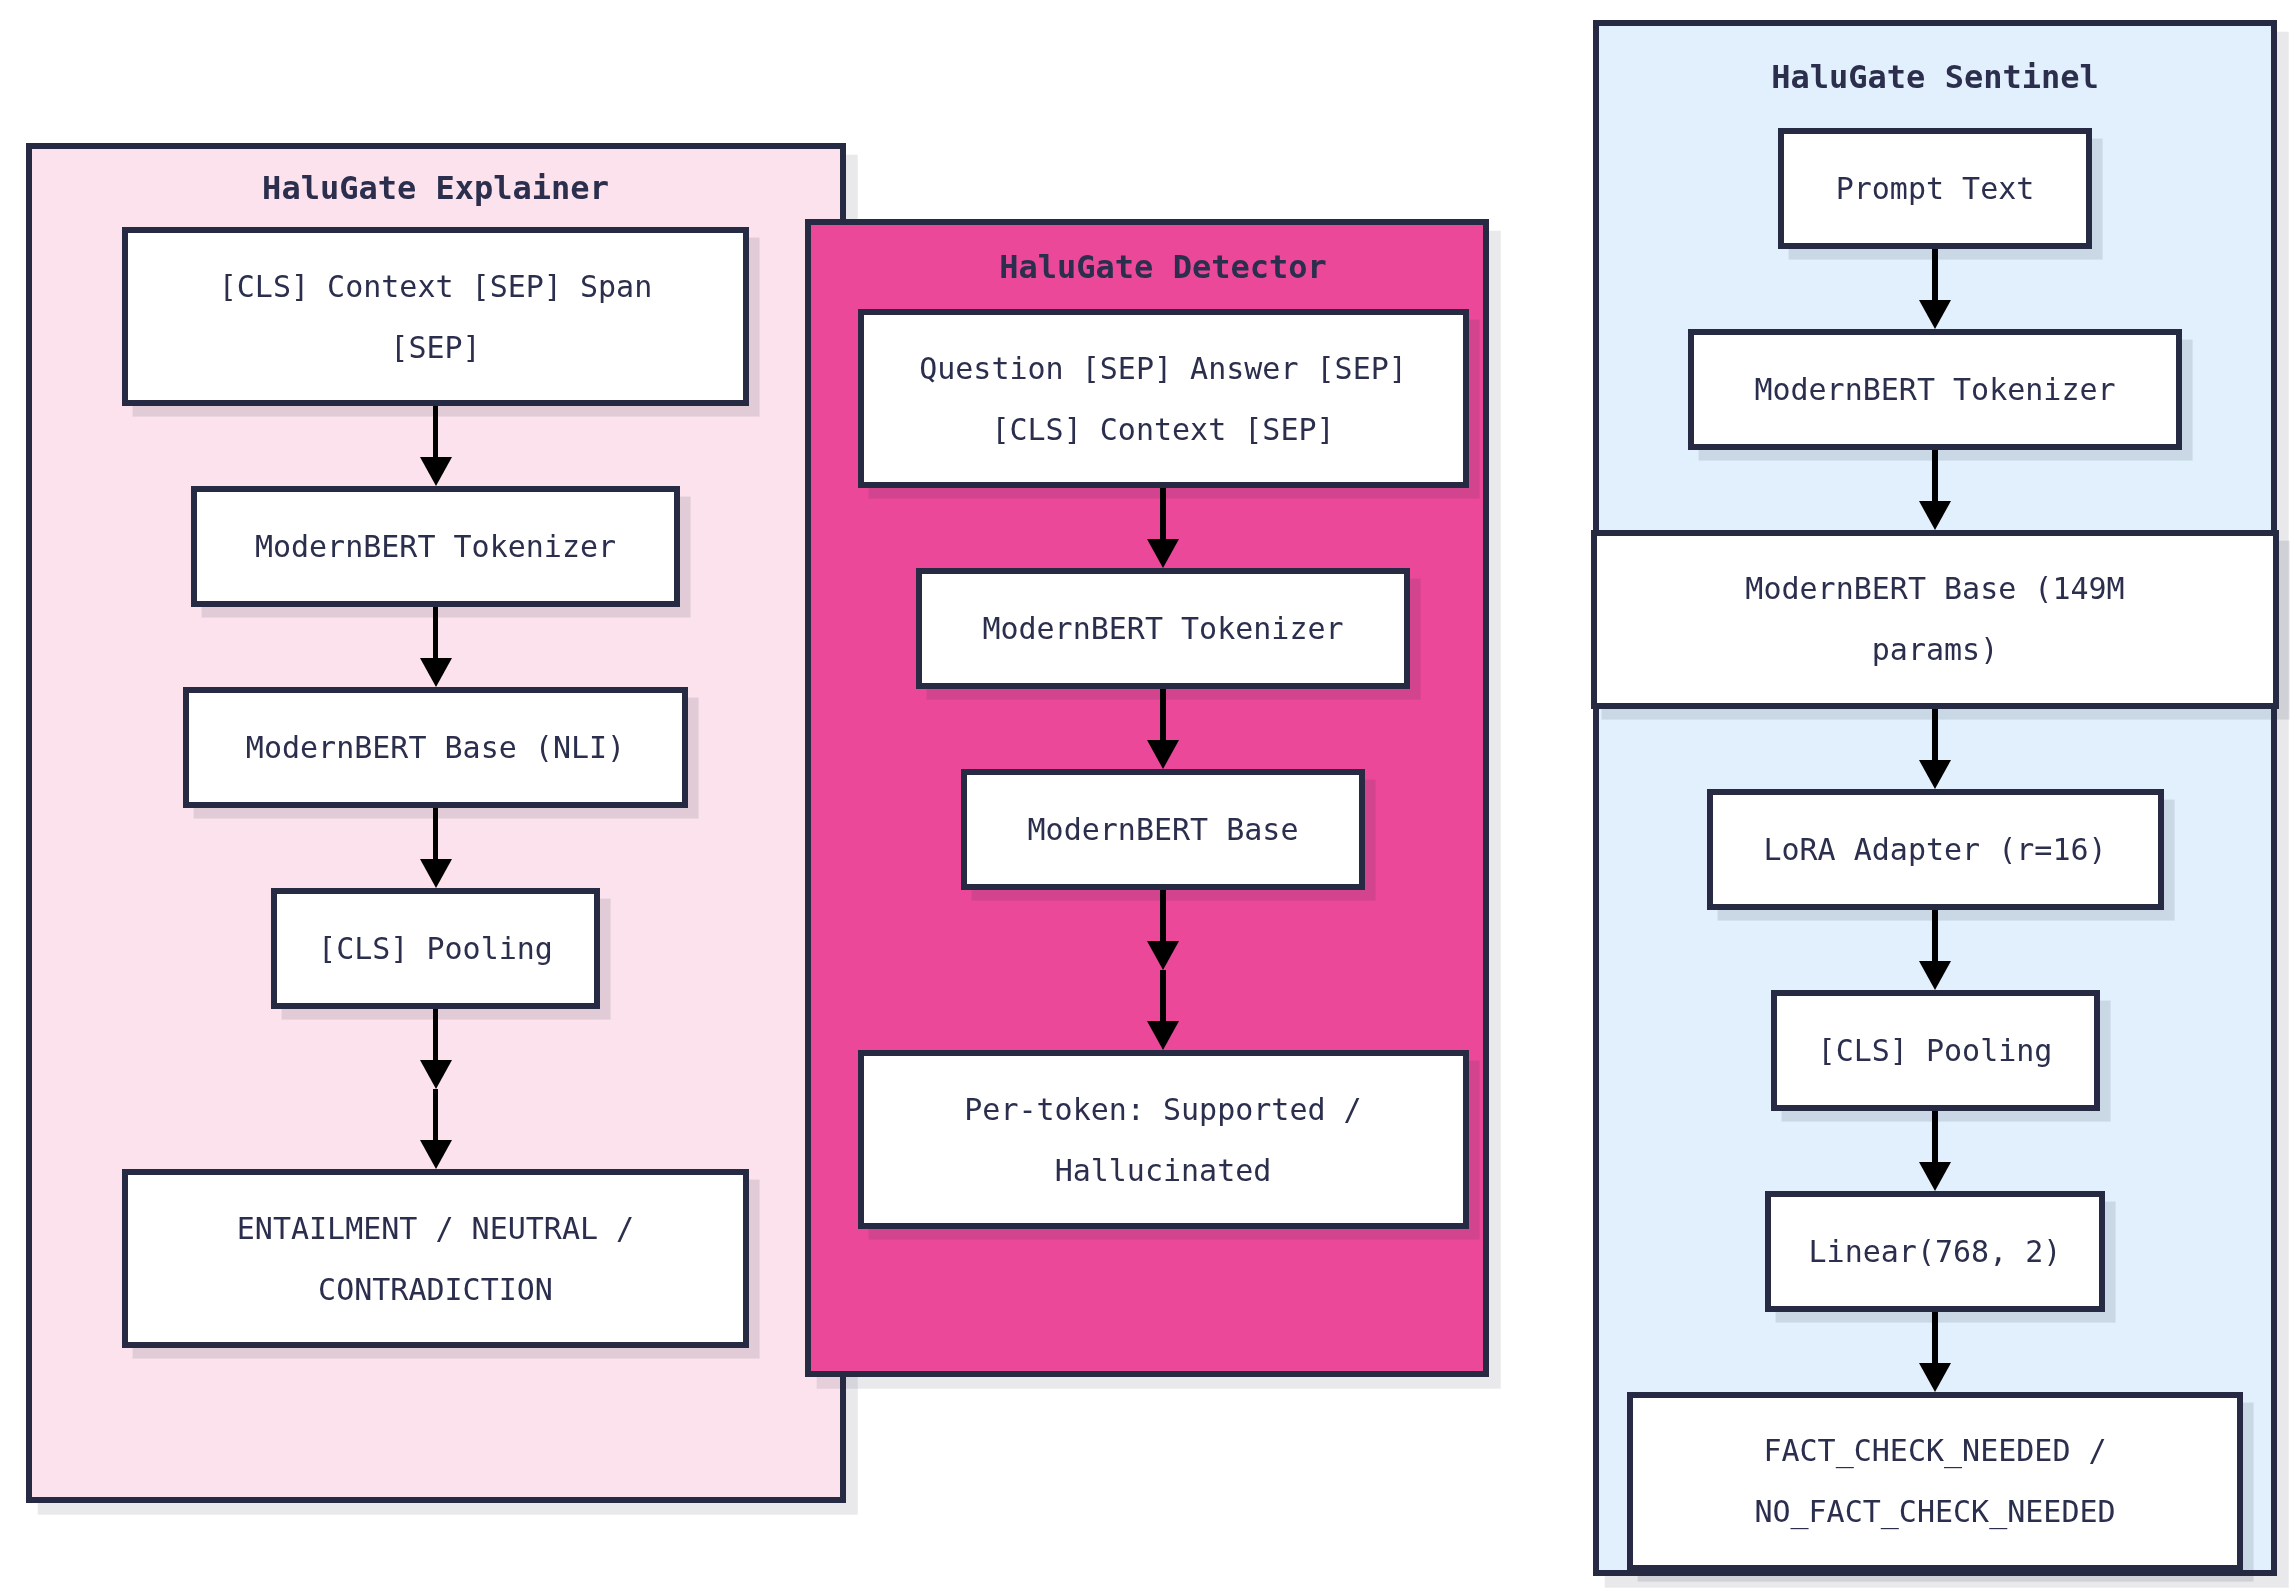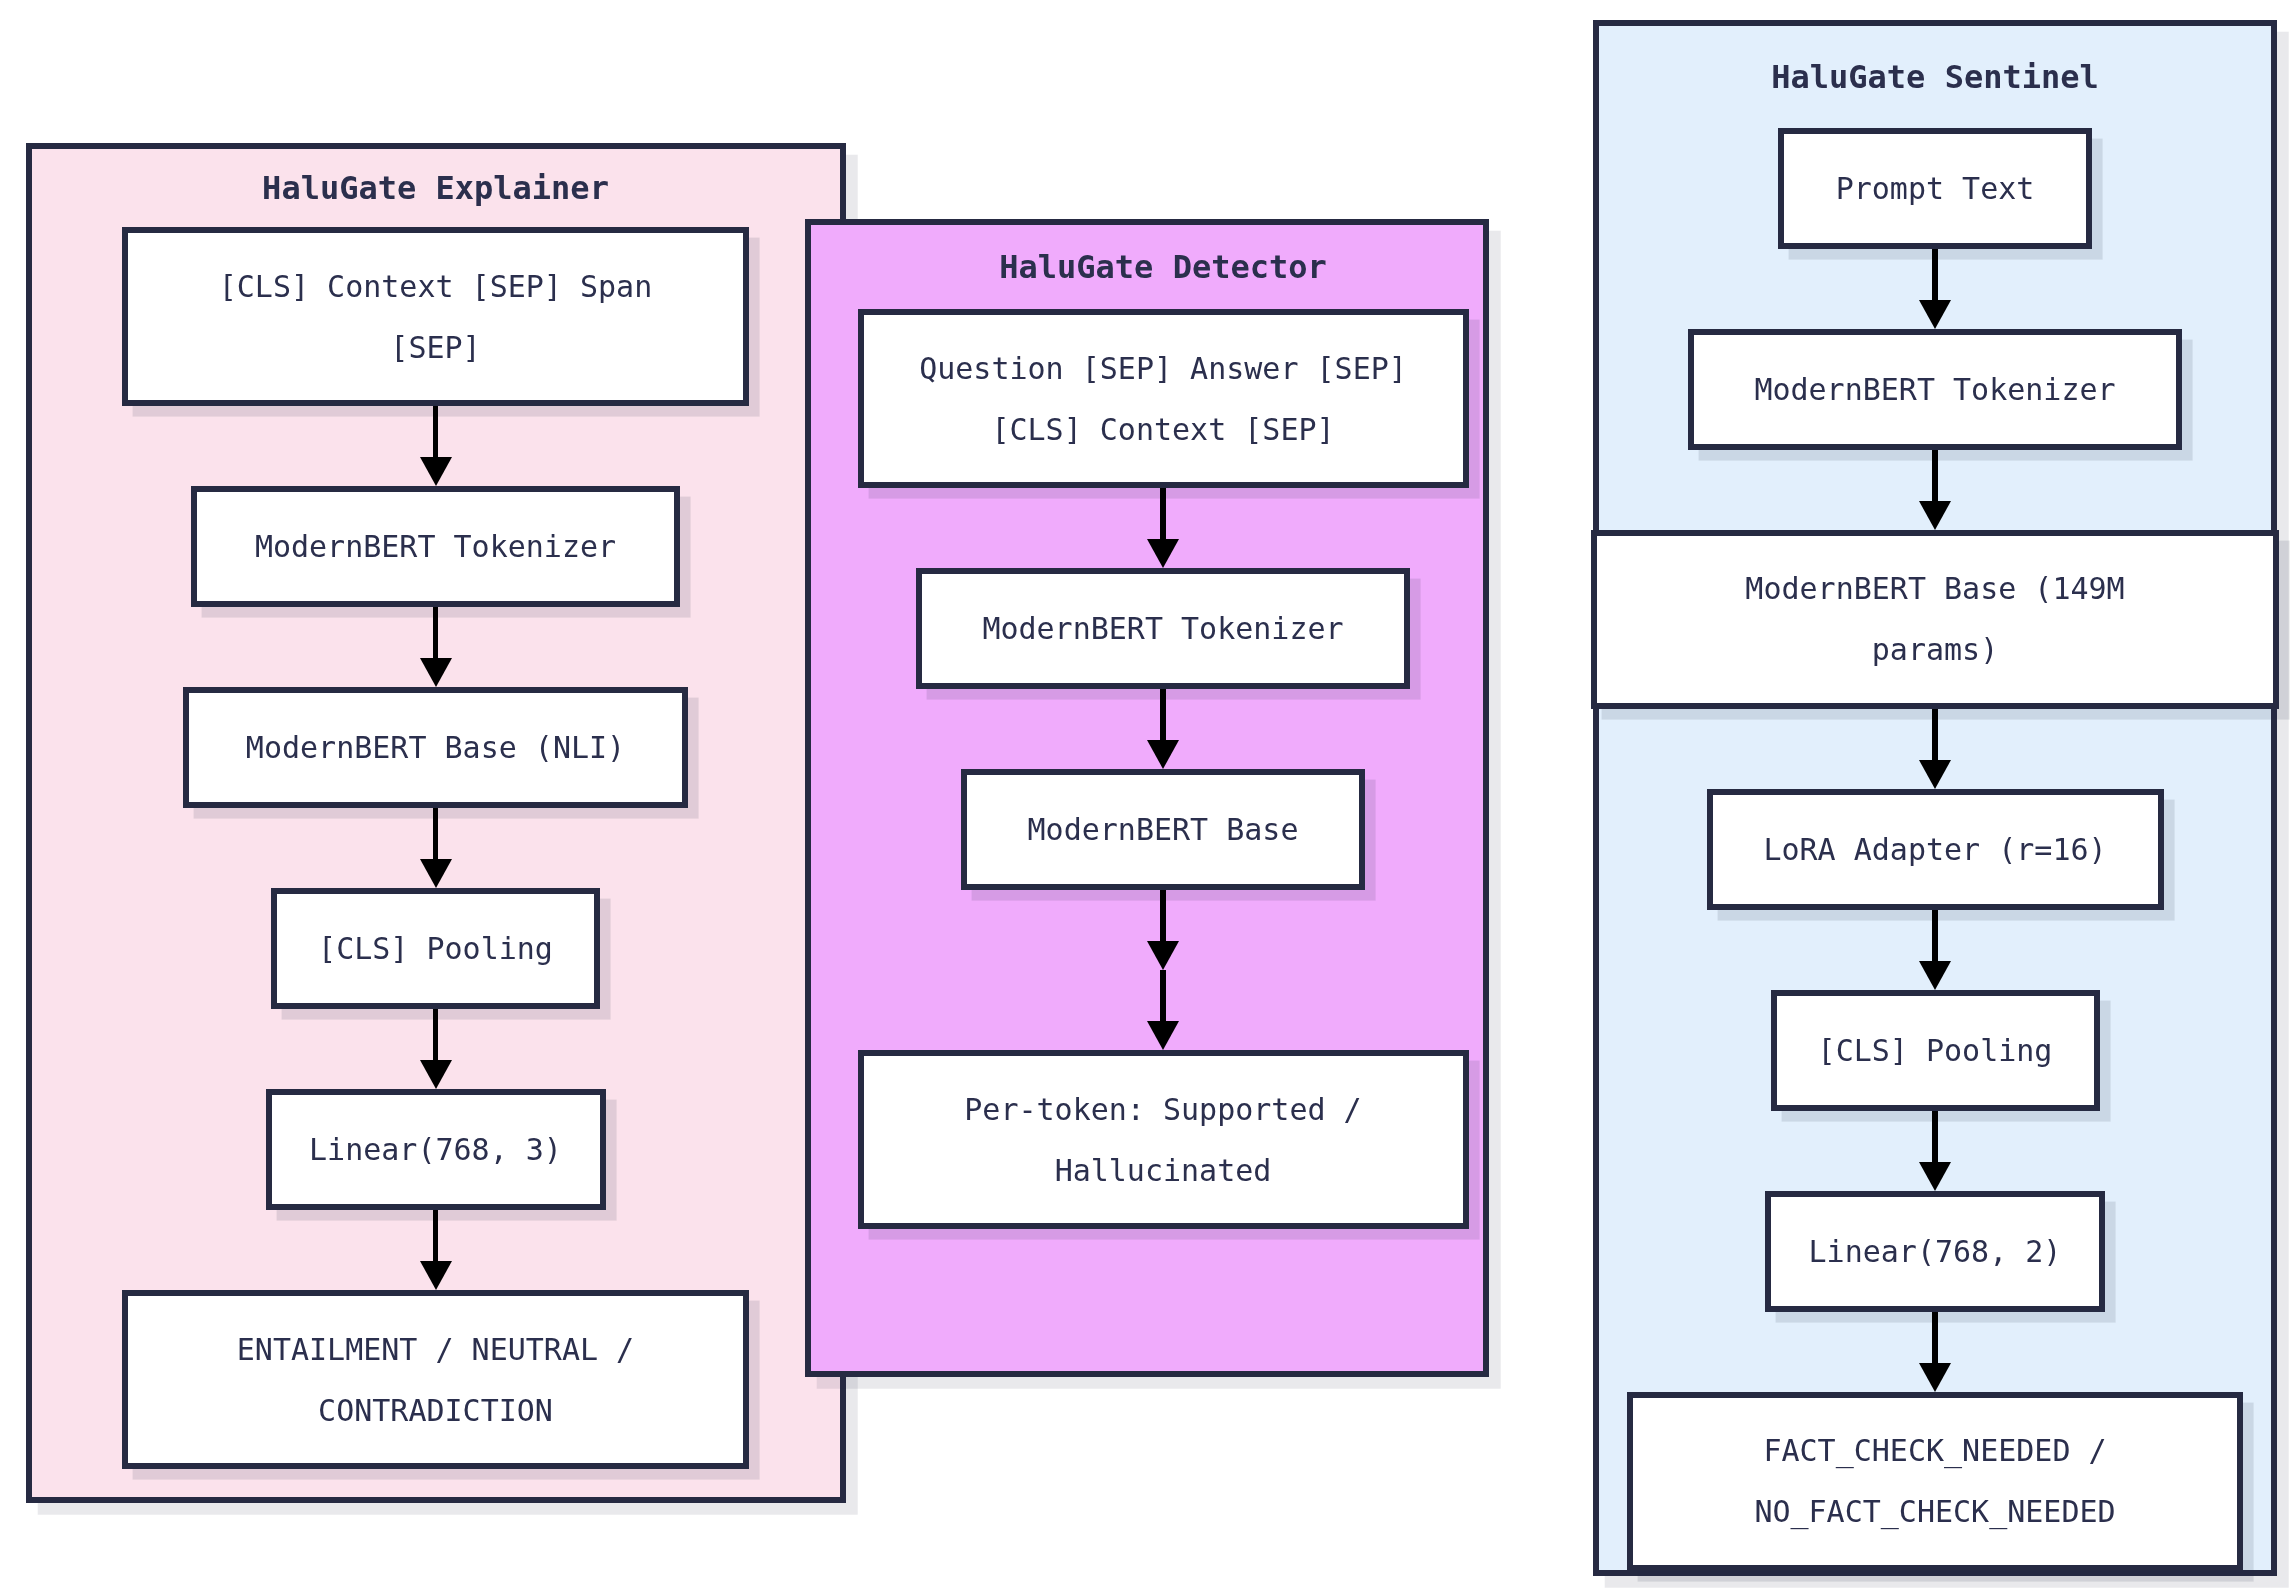--- a/index.html
+++ b/index.html
@@ -91,35 +91,32 @@
       </div>
 
     <div class="box h1" style="width:329px">
       <span class="line">[CLS] Pooling</span>
     </div>
     <div class="arrow">
         <div class="stem"></div>
         <div class="head"></div>
       </div>
 
-    <div class="box h1" style="width:340px">
-      <span class="line">Linear(768, 3)</span>
-    </div>
     <div class="arrow">
         <div class="stem"></div>
         <div class="head"></div>
       </div>
 
     <div class="box h2" style="width:627px">
       <span class="line">ENTAILMENT / NEUTRAL /</span>
       <span class="line">CONTRADICTION</span>
     </div>
   </section>
 
-  <section class="panel panel-detector" style="background: #f0abfc; padding-left: 32px;">
+  <section class="panel panel-detector" style="background: #ec4899; padding-left: 32px;">
     <div class="panel-title">HaluGate Detector</div>
 
     <div class="box h2" style="width:611px">
       <span class="line">Question [SEP] Answer [SEP]</span>
       <span class="line">[CLS] Context [SEP]</span>
     </div>
     <div class="arrow">
         <div class="stem"></div>
         <div class="head"></div>
       </div>

